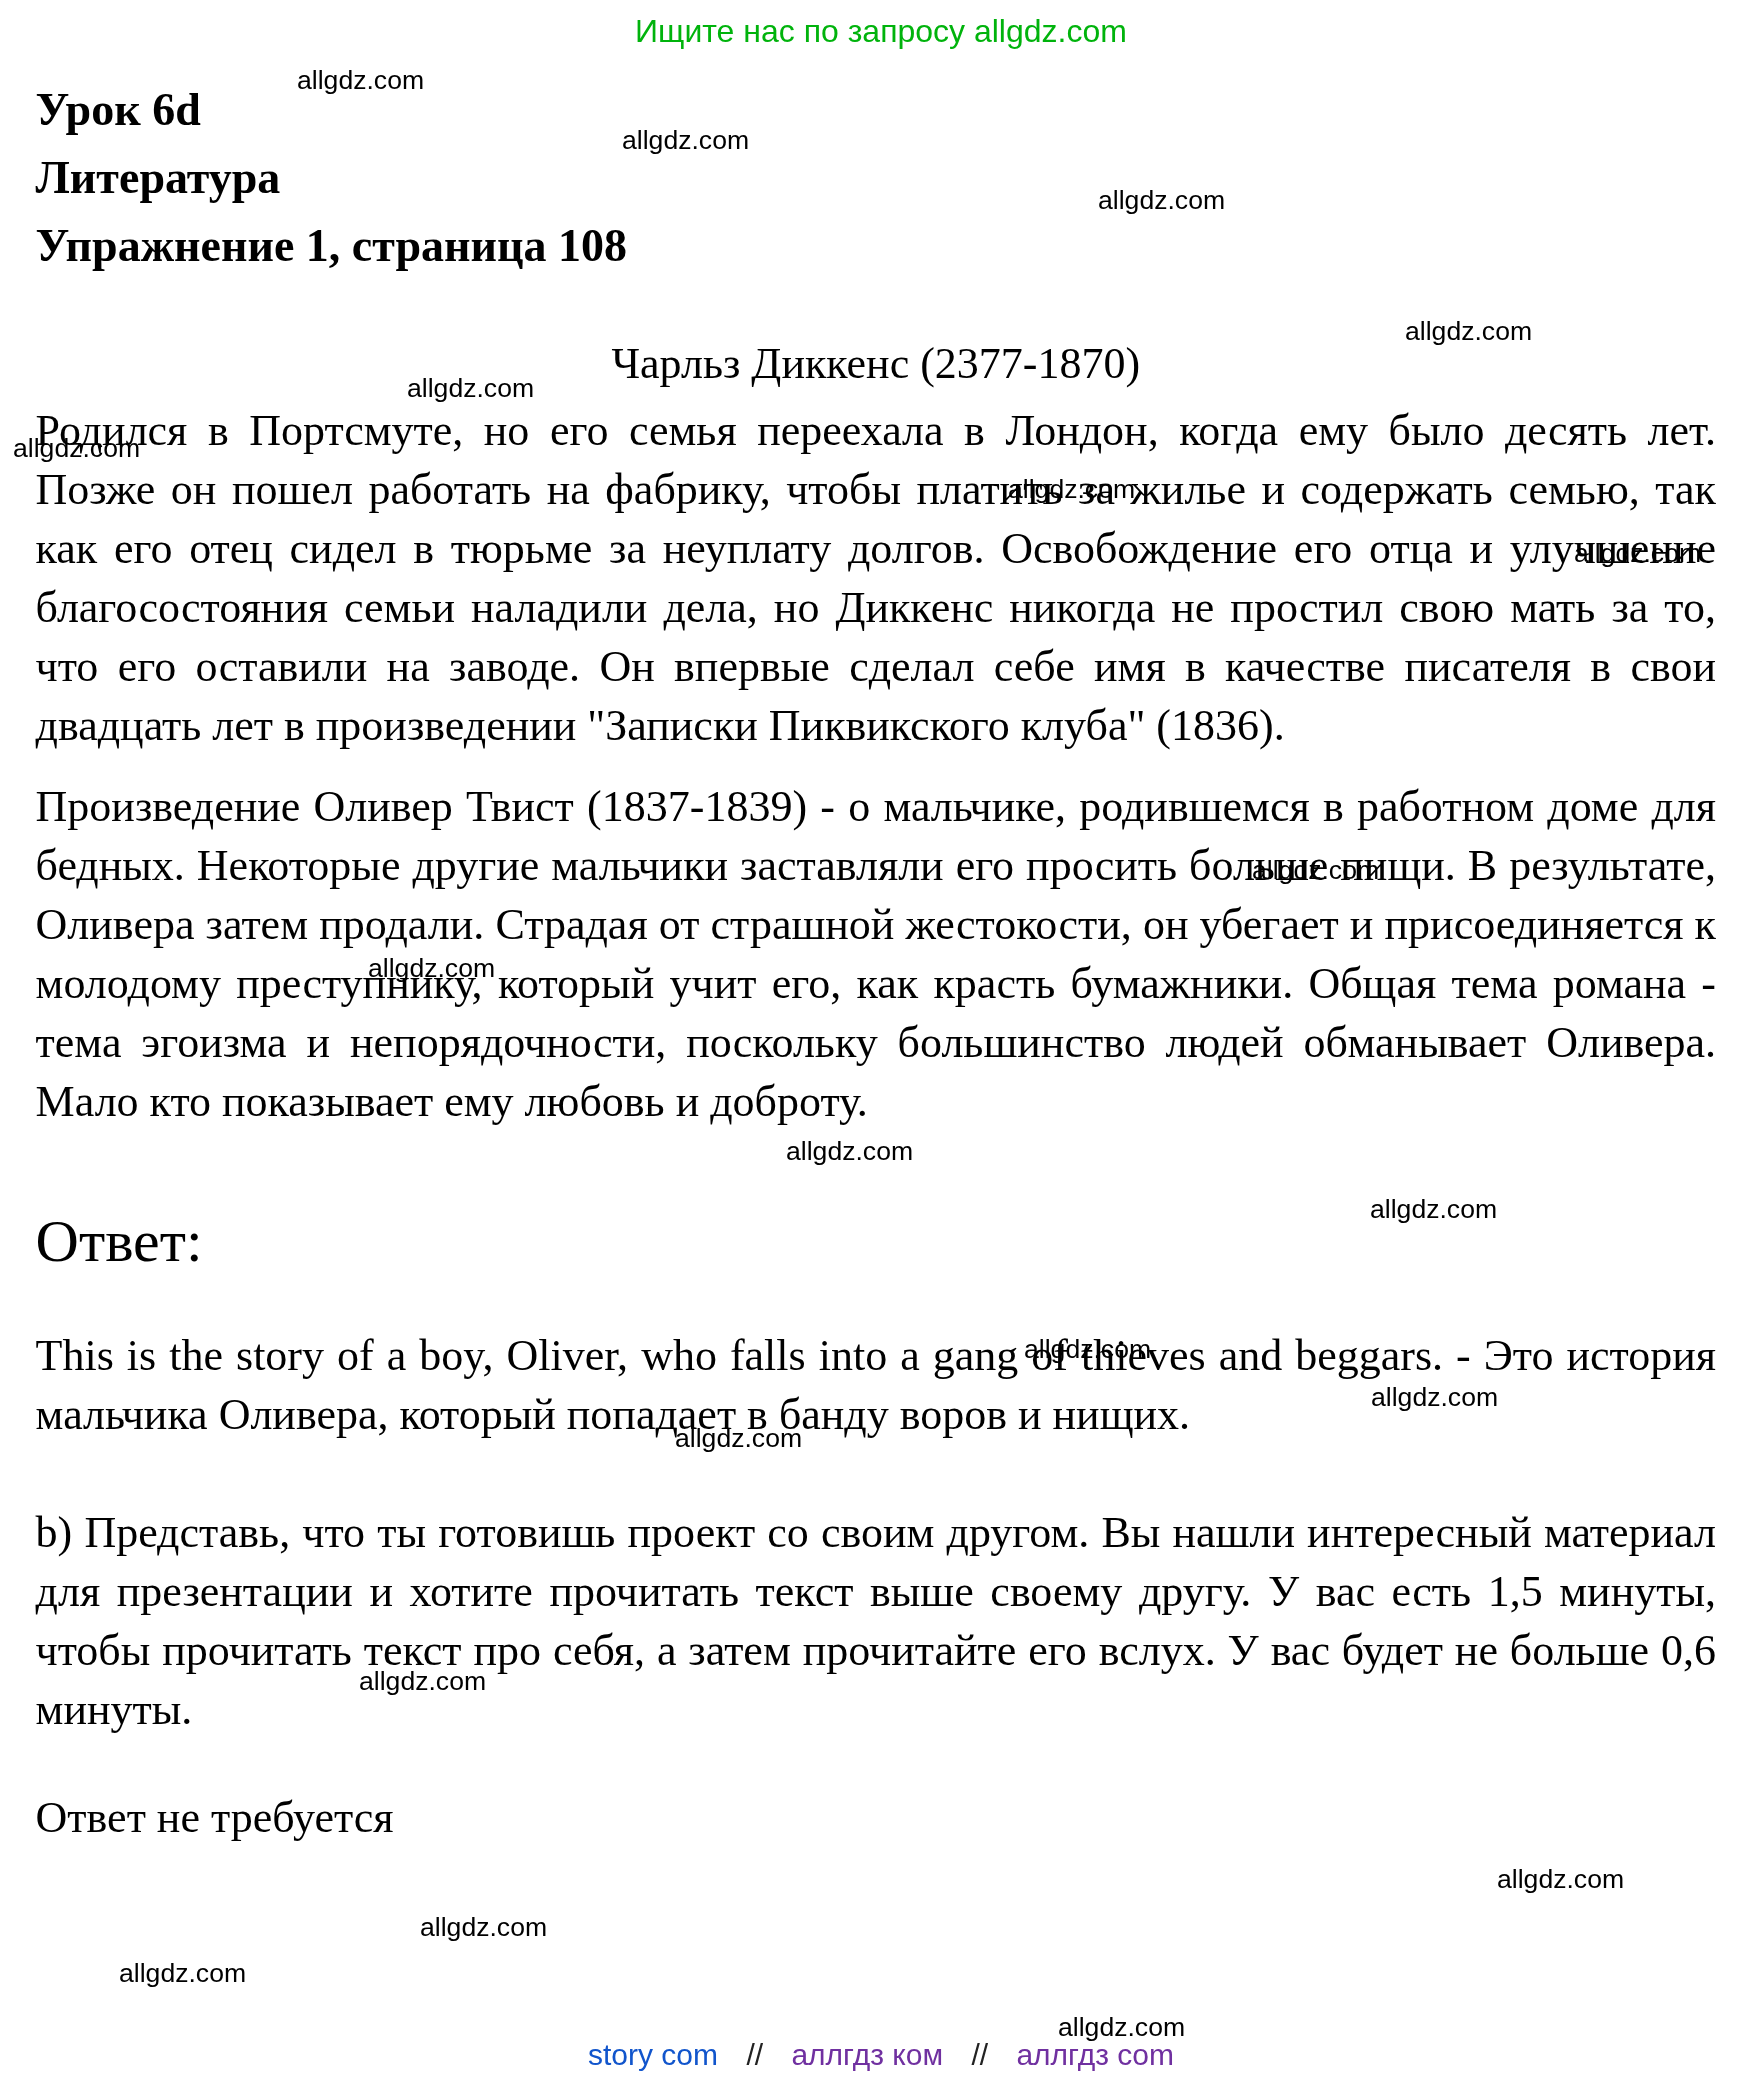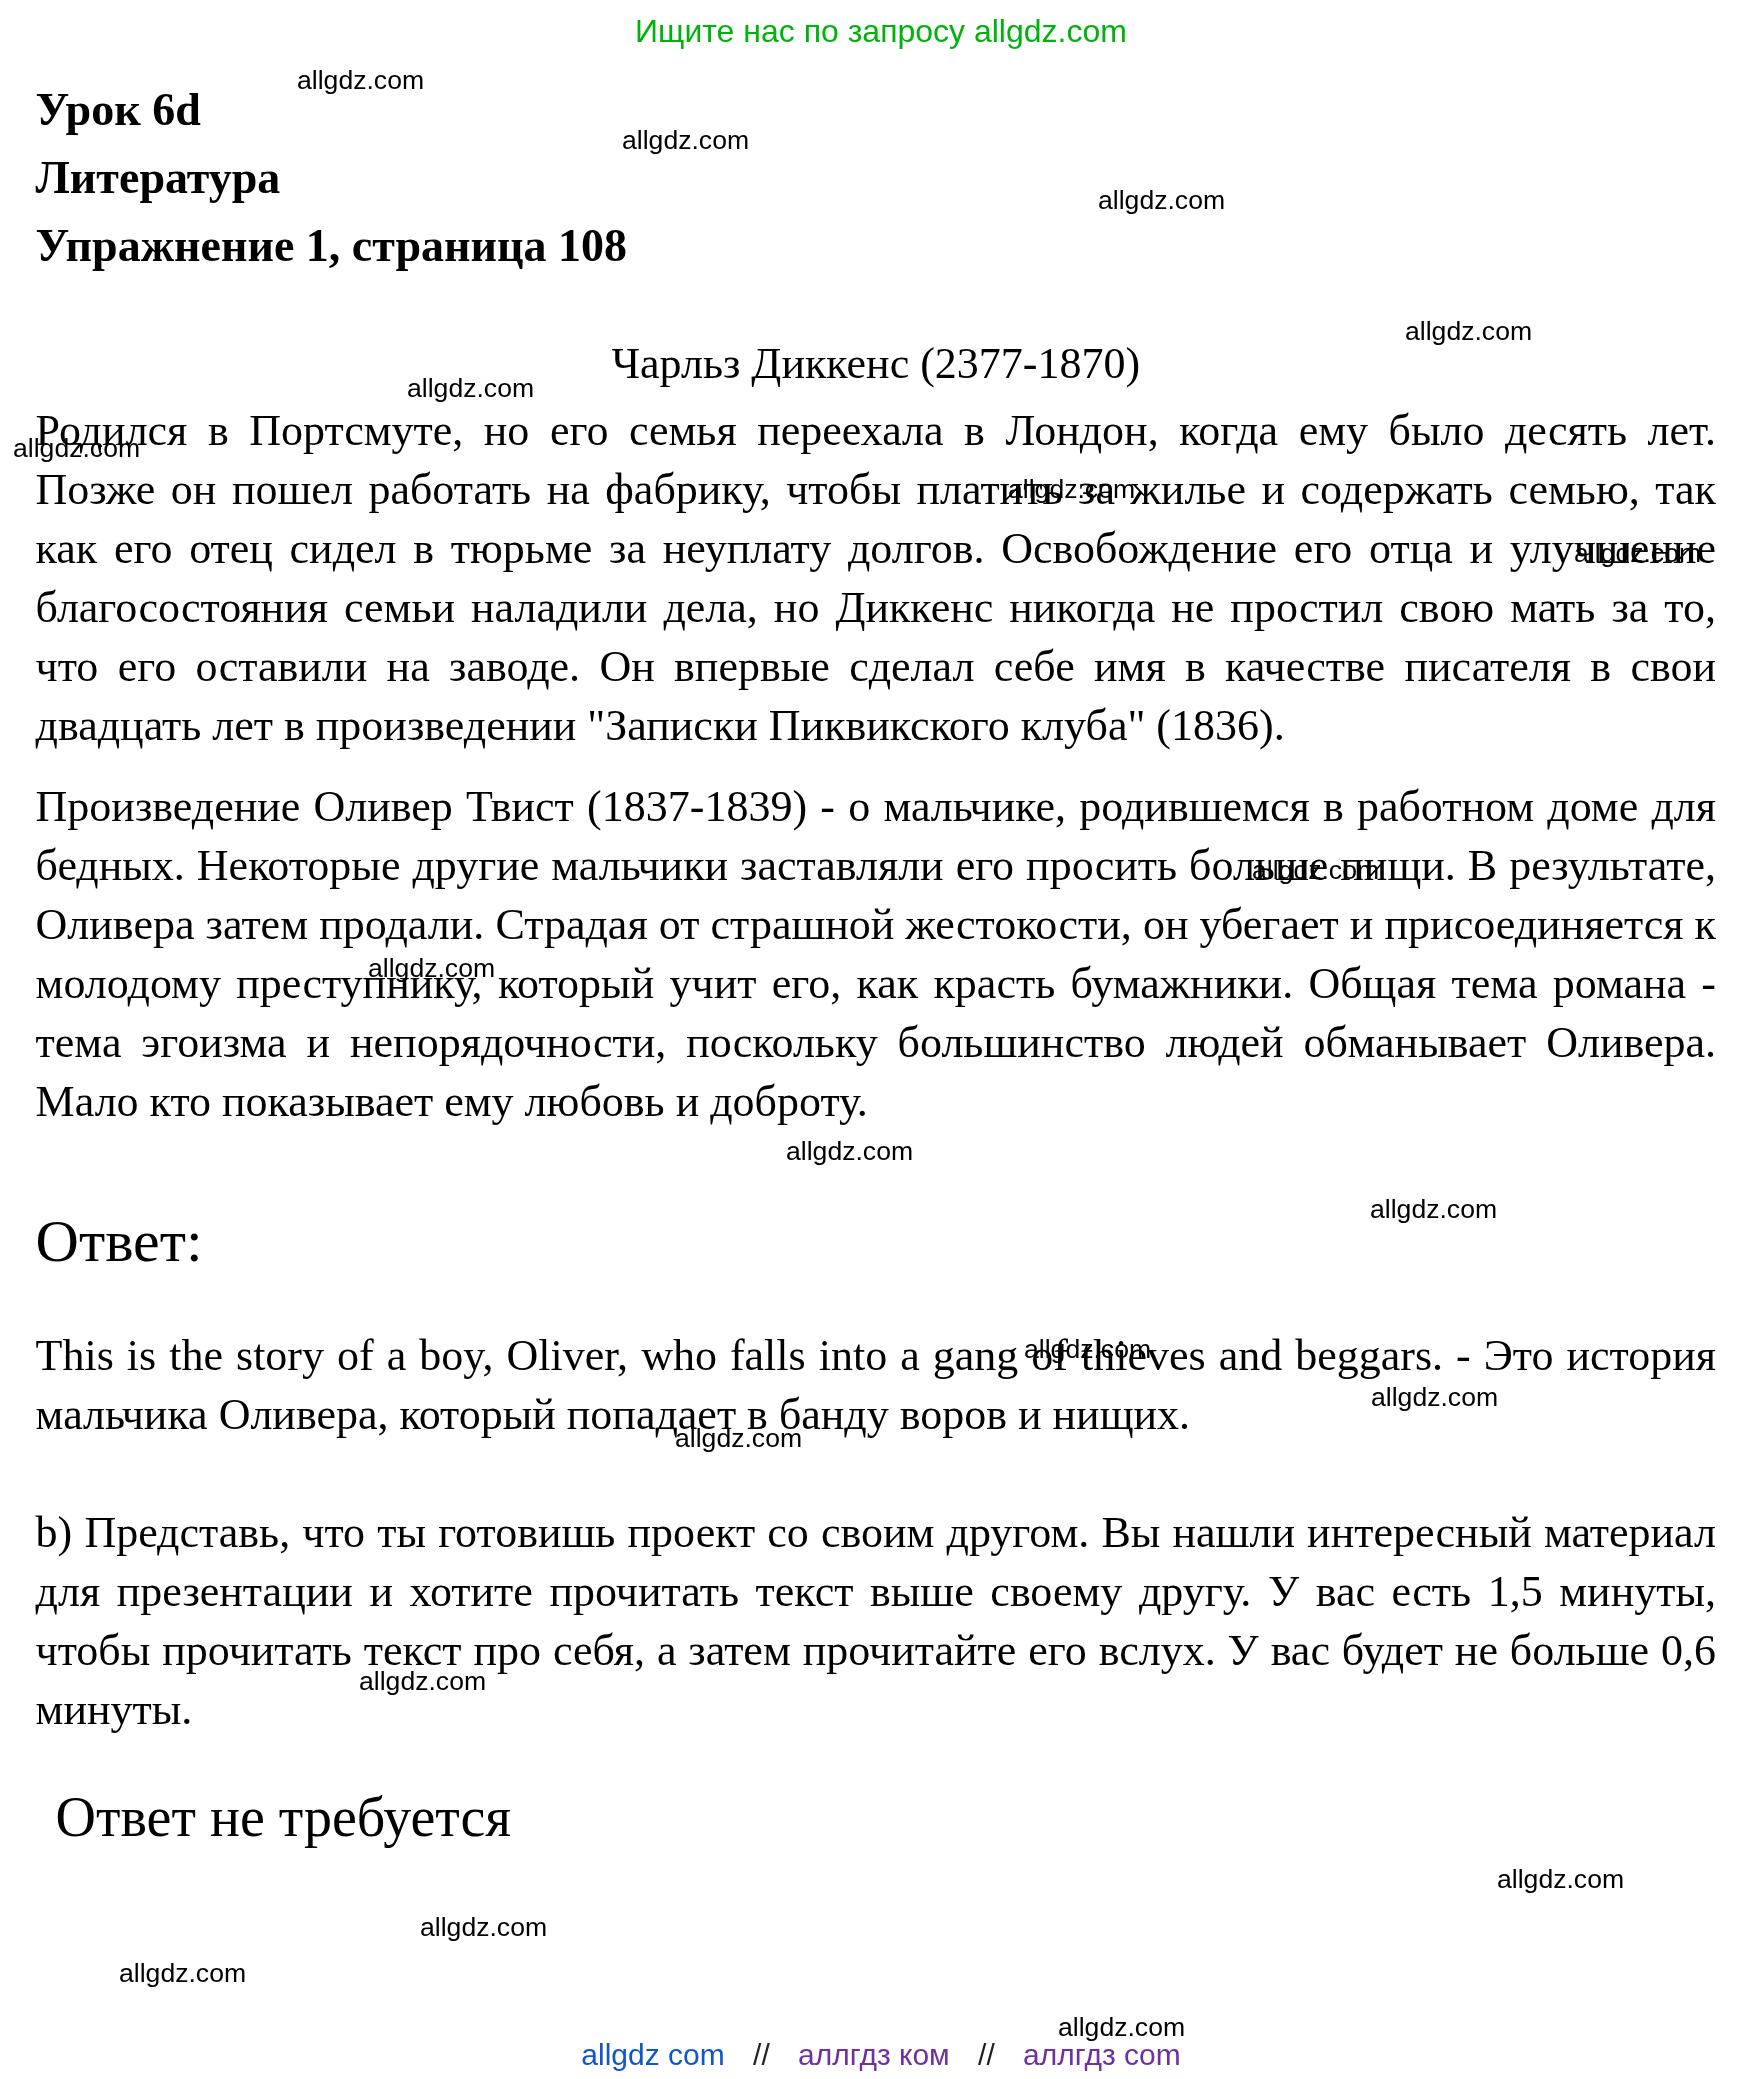--- a/index.html
+++ b/index.html
@@ -42,23 +42,22 @@
   .bio-first { margin-top: 1.8px; }
   .answer-label {
     margin-top: 75px;
     font-size: 60px;
     line-height: 59px;
   }
   .answer { margin-top: 49px; }
   .task-b { margin-top: 53px; }
   .no-answer {
     margin-top: 43px;
-    font-size: 56px;
+    font-size: 44px;
     line-height: 59px;
-    margin-left: 20px;
   }
   .wm {
     position: absolute;
     font-family: "Liberation Sans", sans-serif;
     font-size: 26.6px;
     color: #000000;
     white-space: nowrap;
     text-align: center;
   }
   .footer {
@@ -115,19 +114,19 @@
 <span class="wm" style="left:1018px; top:1328px">allgdz.com</span>
 <span class="wm" style="left:1365px; top:1376px">allgdz.com</span>
 <span class="wm" style="left:669px;  top:1417px">allgdz.com</span>
 <span class="wm" style="left:353px;  top:1660px">allgdz.com</span>
 <span class="wm" style="left:1491px; top:1858px">allgdz.com</span>
 <span class="wm" style="left:414px;  top:1906px">allgdz.com</span>
 <span class="wm" style="left:113px;  top:1952px">allgdz.com</span>
 <span class="wm" style="left:1052px; top:2006px">allgdz.com</span>
 
 <div class="footer">
-  <span class="f-blue">allgdz com</span>
+  <span class="f-blue">story com</span>
   <span class="f-sep">//</span>
   <span class="f-purple">аллгдз ком</span>
   <span class="f-sep">//</span>
   <span class="f-purple">аллгдз com</span>
 </div>
 
 
 </body></html>

